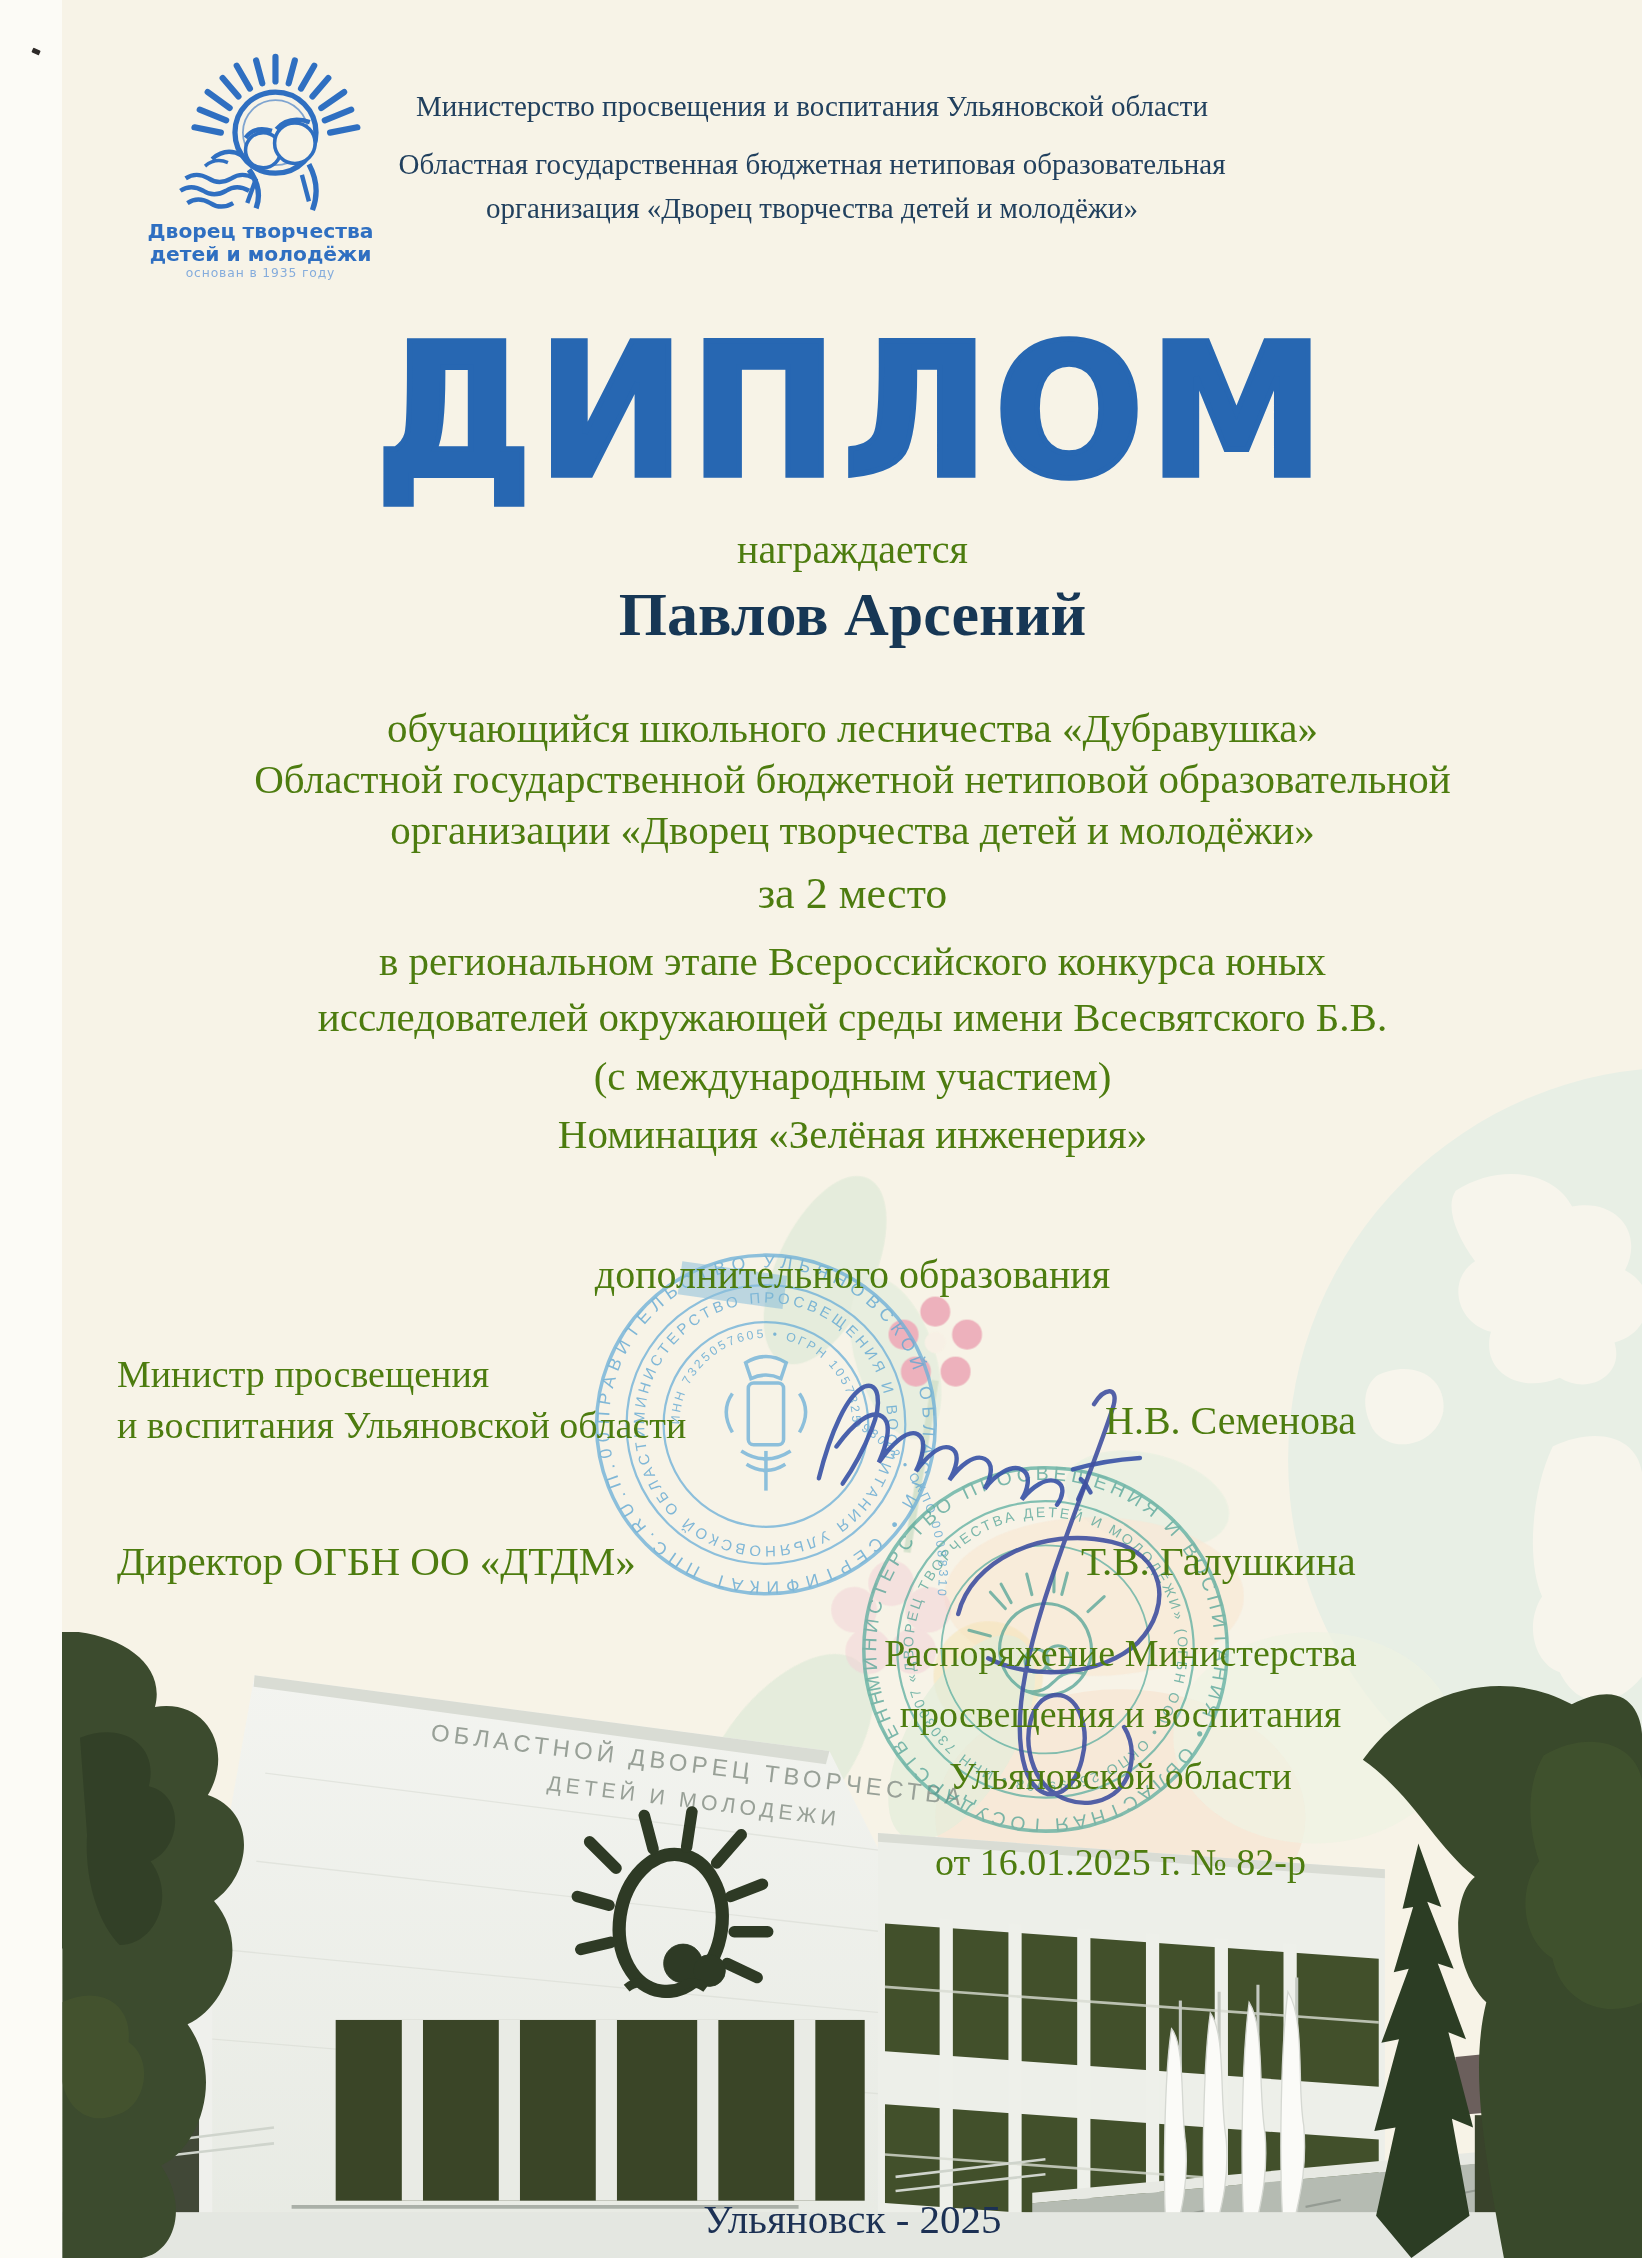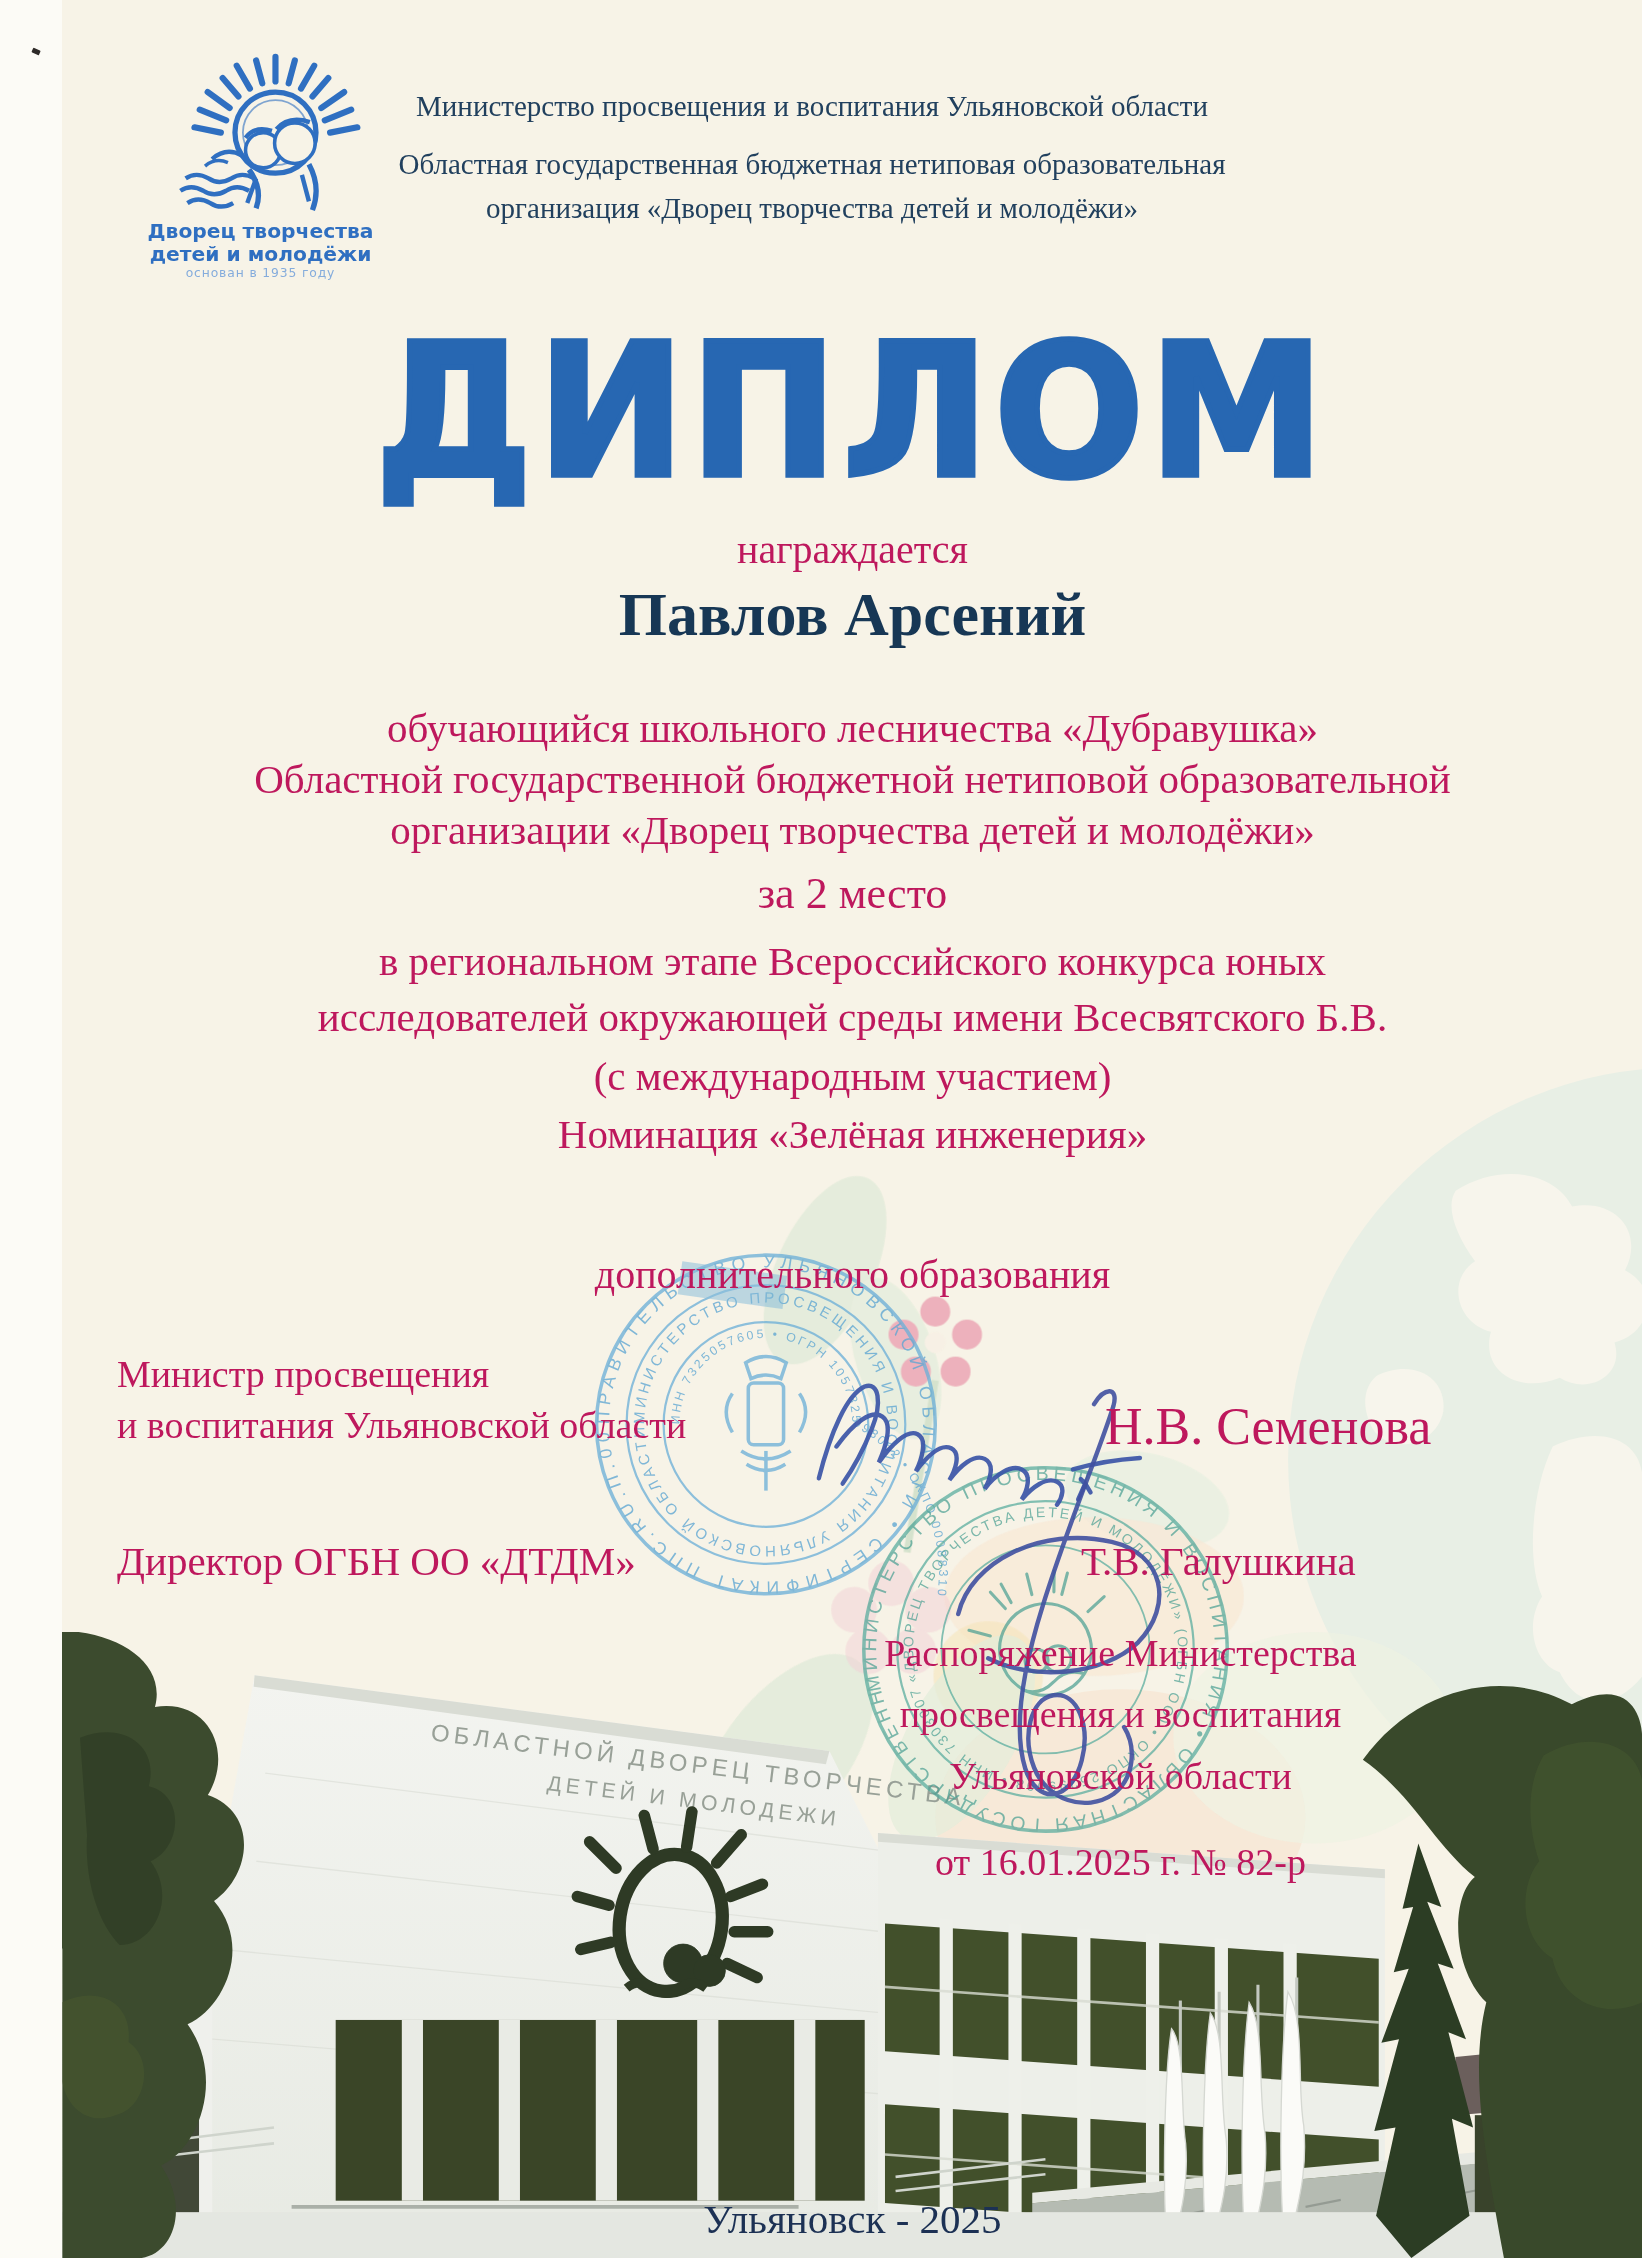--- a/index.html
+++ b/index.html
@@ -1,29 +1,29 @@
 <!DOCTYPE html>
 <html style="font-size:14px"><head>
 <meta charset="utf-8">
 <style>
   html,body{margin:0;padding:0;background:#888;}
   #page{position:relative;width:1643px;height:2258px;background:#f7f3e7;overflow:hidden;
         font-family:"Liberation Serif","DejaVu Serif",serif;}
   .abs{position:absolute;}
-  .t{position:absolute;color:#be185d;white-space:nowrap;}
+  .t{position:absolute;color:#4d7c0f;white-space:nowrap;}
   .c{left:62px;width:1581px;text-align:center;}
   .hdr{left:212px;width:1200px;text-align:center;font-size:29px;color:#21405e;}
   .body-line{font-size:41px;}
   .title{left:62px;width:1581px;text-align:center;top:311px;
          font-family:"DejaVu Sans","Liberation Sans",sans-serif;font-weight:700;
          font-size:176px;line-height:203px;color:#2767b2;letter-spacing:5.3px;
          -webkit-text-stroke:5.3px #2767b2;transform:scaleY(1.04);}
   .name{font-family:"Liberation Serif","DejaVu Serif",serif;font-weight:700;font-size:62px;color:#173755;}
   .sig-label{font-size:38px;}
-  .sig-name{font-size:52px;}
+  .sig-name{font-size:40px;}
   .order-line{left:869px;width:503px;text-align:center;font-size:38px;line-height:62px;}
   .city{font-size:41px;color:#1c3154;}
   svg{display:block;}
   .leftstrip{left:0;top:0;width:62px;height:2258px;background:#fcfbf6;}
   .speck{left:32px;top:49px;width:8px;height:5.3px;background:#2e2a28;transform:rotate(25deg);border-radius:0.9px;}
 </style>
 </head>
 <body>
 
 <div id="page">

